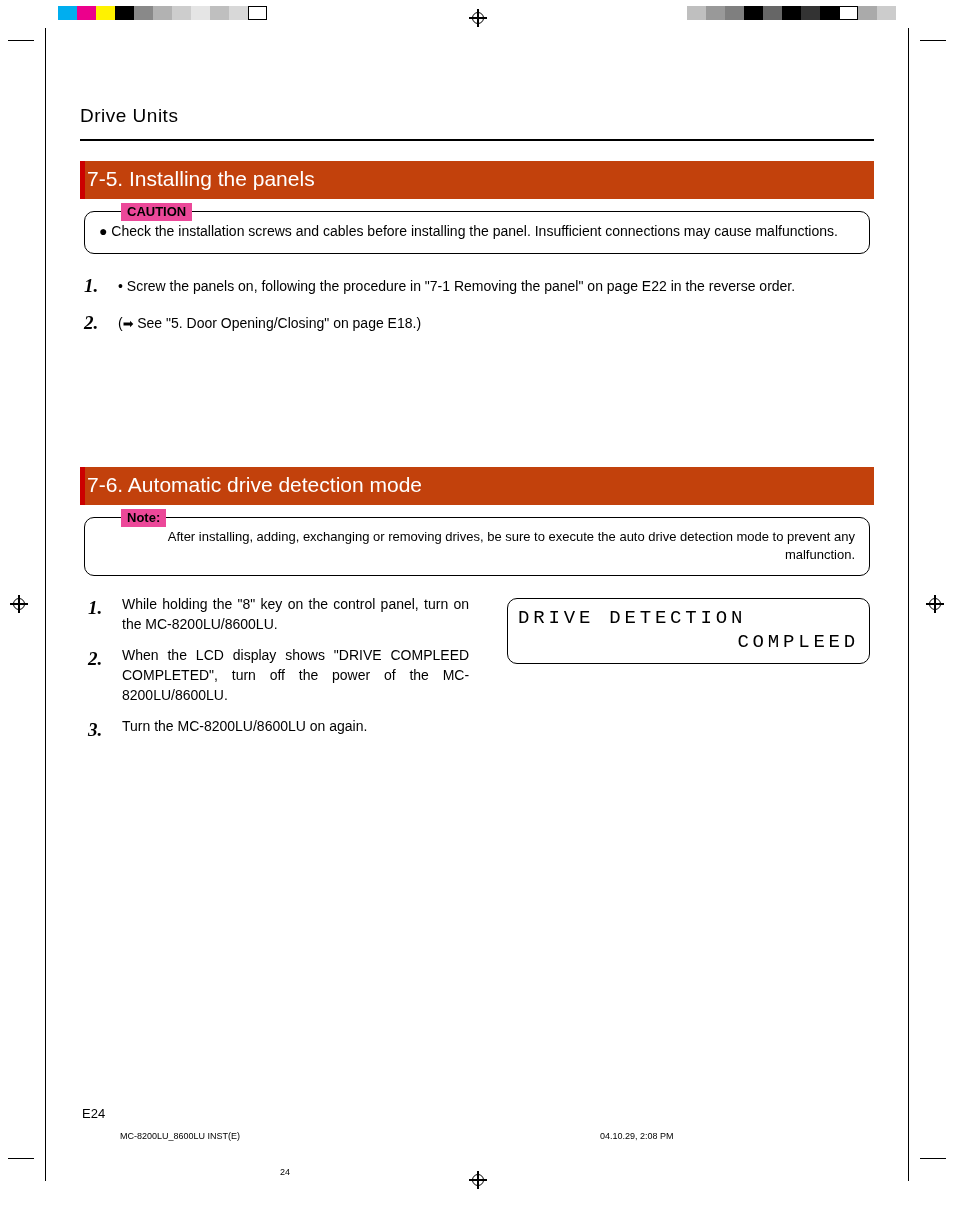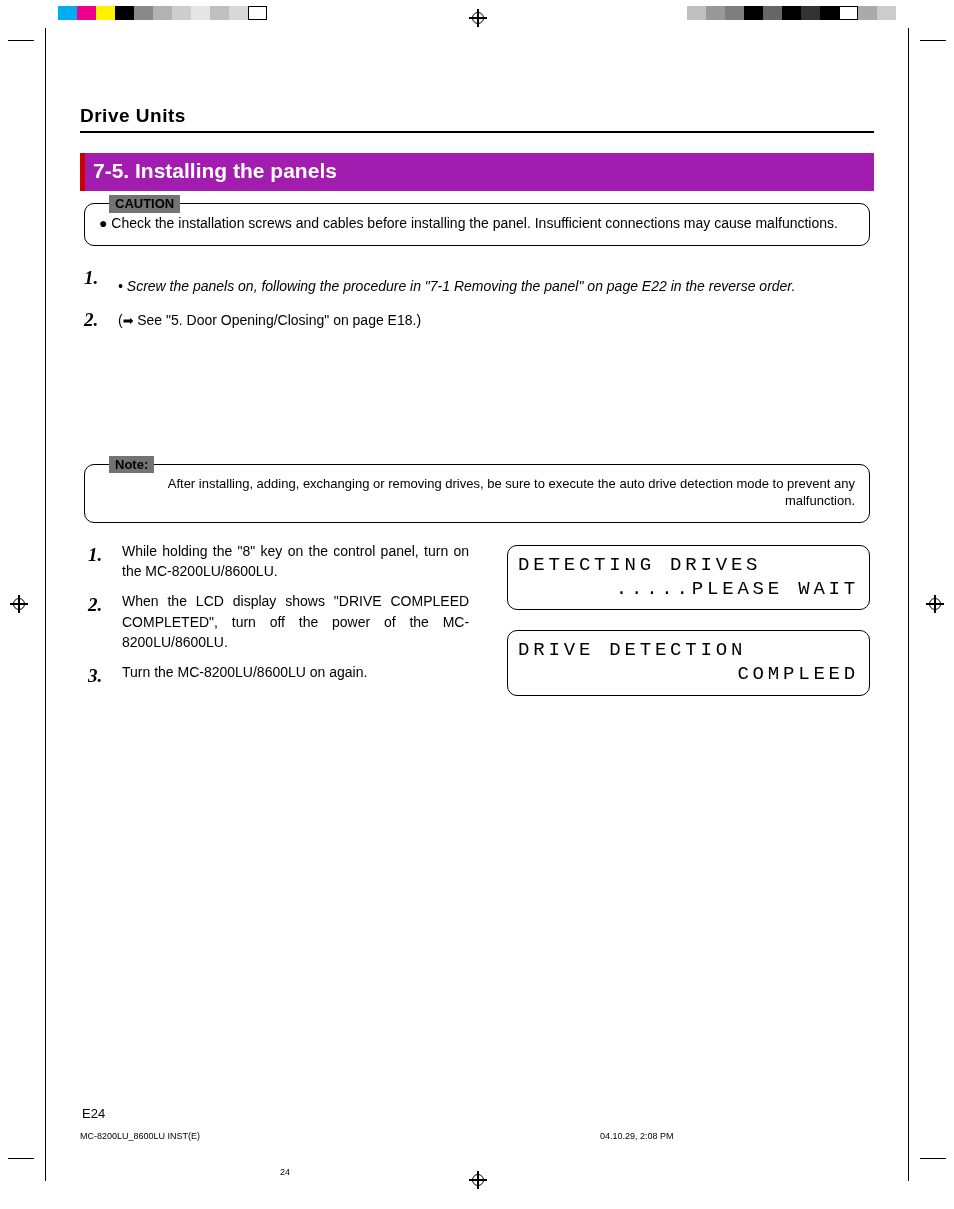--- a/index.html
+++ b/index.html
@@ -26,50 +26,50 @@
   .vline-right { position: absolute; right: 45px; top: 28px; bottom: 28px; width: 1px; background: #000; }
 
   .page {
     position: absolute;
     left: 80px;
     right: 80px;
     top: 105px;
     bottom: 60px;
   }
   .page-header {
-    font-weight: 700;
+    font-weight: 400;
     font-size: 19px;
     letter-spacing: 0.5px;
     border-bottom: 2px solid #000;
-    padding-bottom: 4px;
+    padding-bottom: 12px;
     margin-bottom: 20px;
   }
   .section-bar {
-    background: #a21caf;
+    background: #c2410c;
     color: #fff;
-    font-weight: bold;
+    font-weight: normal;
     font-size: 21px;
-    padding: 6px 8px 8px;
+    padding: 6px 2px 8px;
     border-left: 5px solid #c00;
     margin-bottom: 12px;
   }
   .callout {
     position: relative;
     border: 1px solid #000;
     border-radius: 10px;
     padding: 10px 14px 12px;
     margin: 0 4px 18px;
     font-size: 14px;
     line-height: 1.35;
   }
   .callout-label {
     position: absolute;
     top: -9px;
-    left: 24px;
-    background: #737373;
+    left: 36px;
+    background: #ec4899;
     padding: 0 6px;
     font-weight: bold;
     font-size: 13px;
   }
   .step-list { margin: 0 4px; }
   .step {
     display: flex;
     gap: 12px;
     margin-bottom: 10px;
     font-size: 14px;
@@ -77,21 +77,21 @@
   }
   .step-num {
     font-weight: 900;
     font-style: italic;
     font-size: 19px;
     font-family: Georgia, 'Times New Roman', serif;
     min-width: 22px;
     color: #000;
   }
   .step-body { flex: 1; }
-  .sub-bullet { margin-top: 12px; font-style: italic; }
+  .sub-bullet { margin-top: 4px; }
   .sub-bullet::before { content: "• "; }
   .arrow::before { content: "➡ "; font-size: 13px; }
   .section-gap { height: 120px; }
   .two-col {
     display: flex;
     gap: 34px;
     margin: 0 4px;
   }
   .col-left { flex: 1.05; }
   .col-right { flex: 1; display: flex; flex-direction: column; gap: 20px; padding-top: 4px;}
@@ -116,21 +116,21 @@
   }
   .slugline {
     position: absolute;
     left: 80px;
     right: 80px;
     bottom: 32px;
     font-size: 9px;
     color: #000;
     display: flex;
   }
-  .slugline > span:nth-child(1){ flex:0 0 200px;}
+  .slugline > span:nth-child(1){ flex:0 0 200px;text-align:center;}
   .slugline > span:nth-child(2){ flex:0 0 320px;margin-top:36px;}
   .slugline > span:nth-child(3){ flex:1;}
   .note-text { font-size: 13px; text-align: right; }
   .justify { text-align: justify; }
 </style>
 </head>
 <body>
 
 <div class="crop-marks">
   <div class="color-bar left">
@@ -200,20 +200,21 @@
     <div class="step">
       <div class="step-num">2.</div>
       <div class="step-body">
         <div style="margin-top:4px">(<span class="arrow"></span><span>See "5. Door Opening/Closing" on page E18.)</span></div>
       </div>
     </div>
   </div>
 
   <div class="section-gap"></div>
 
+  <div class="section-bar">7-6. Automatic drive detection mode</div>
 
   <div class="callout">
     <span class="callout-label">Note:</span>
     <div class="note-text">After installing, adding, exchanging or removing drives, be sure to execute the auto drive detection mode to prevent any malfunction.</div>
   </div>
 
   <div class="two-col">
     <div class="col-left step-list">
       <div class="step">
         <div class="step-num">1.</div>
@@ -222,22 +223,20 @@
       <div class="step">
         <div class="step-num">2.</div>
         <div class="step-body justify">When the LCD display shows "DRIVE COMPLEED COMPLETED", turn off the power of the MC-8200LU/8600LU.</div>
       </div>
       <div class="step">
         <div class="step-num">3.</div>
         <div class="step-body">Turn the MC-8200LU/8600LU on again.</div>
       </div>
     </div>
     <div class="col-right">
-      <div class="lcd"><span>DETECTING DRIVES</span>
-<span class="lcd-line2">.....PLEASE WAIT</span></div>
       <div class="lcd"><span>DRIVE DETECTION</span>
 <span class="lcd-line2">COMPLEED</span></div>
     </div>
   </div>
 
   <div class="footer-pagenum">E24</div>
 </div>
 
 <div class="slugline">
   <span>MC-8200LU_8600LU INST(E)</span>

